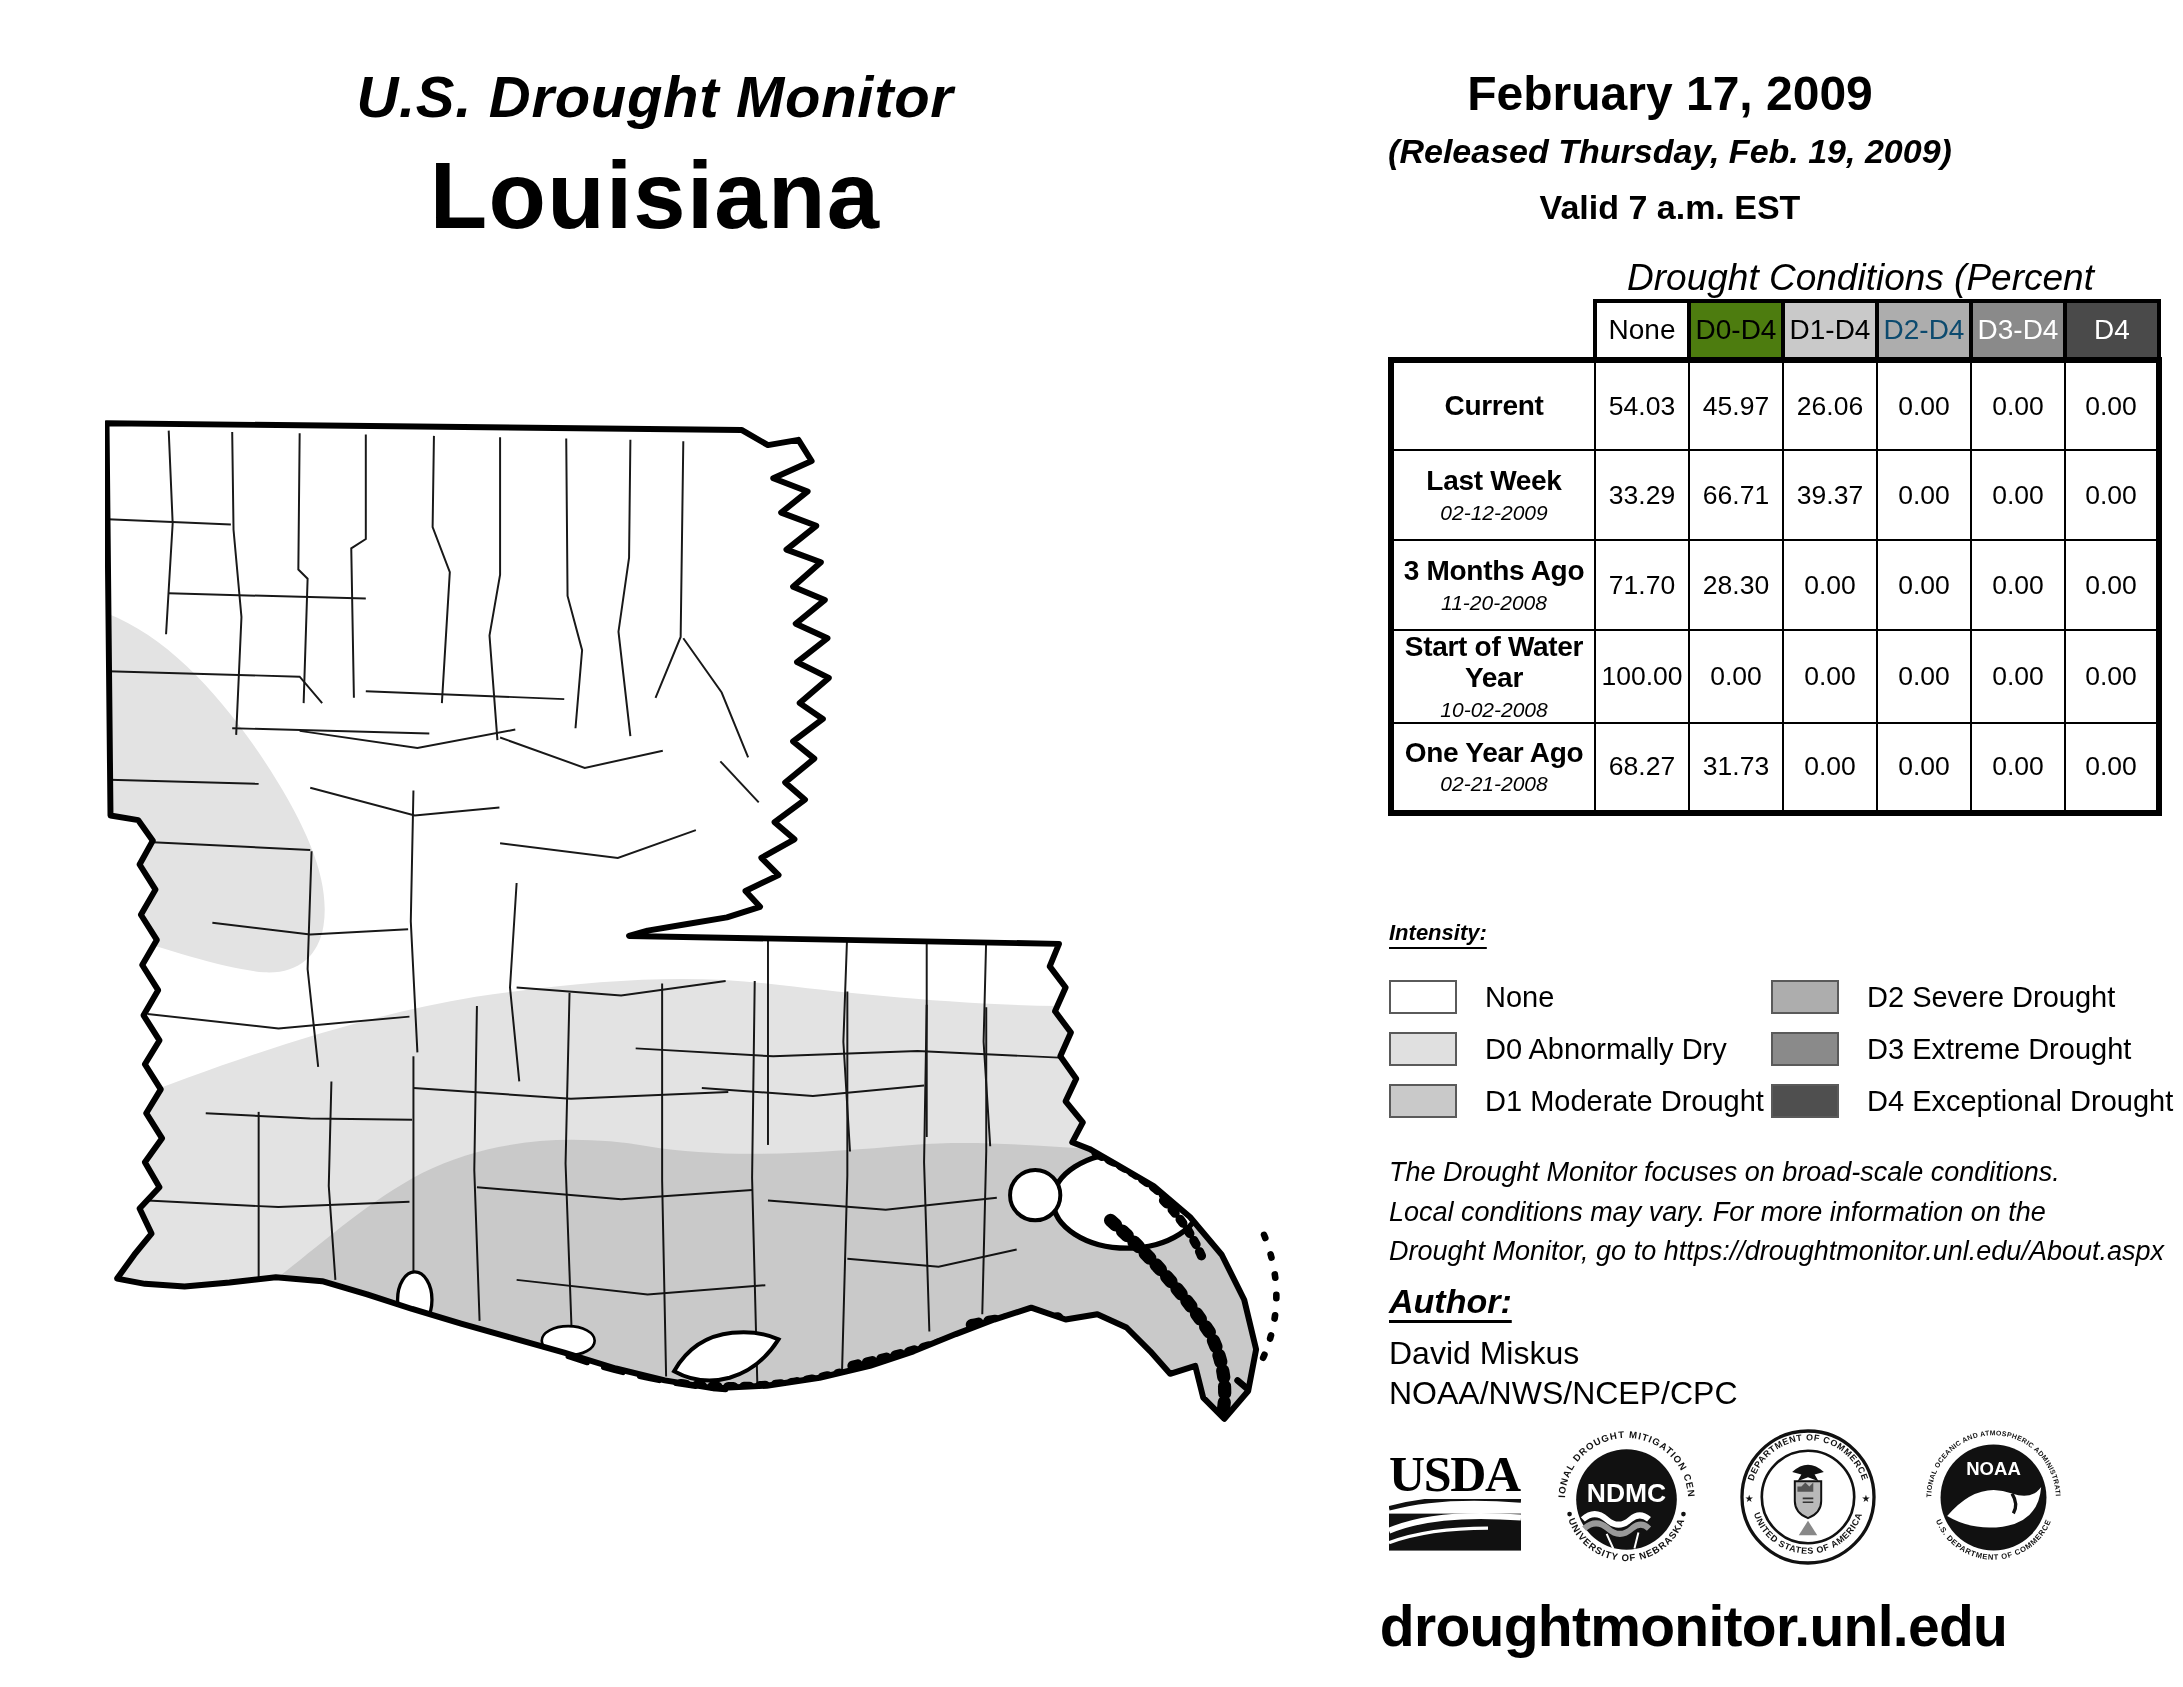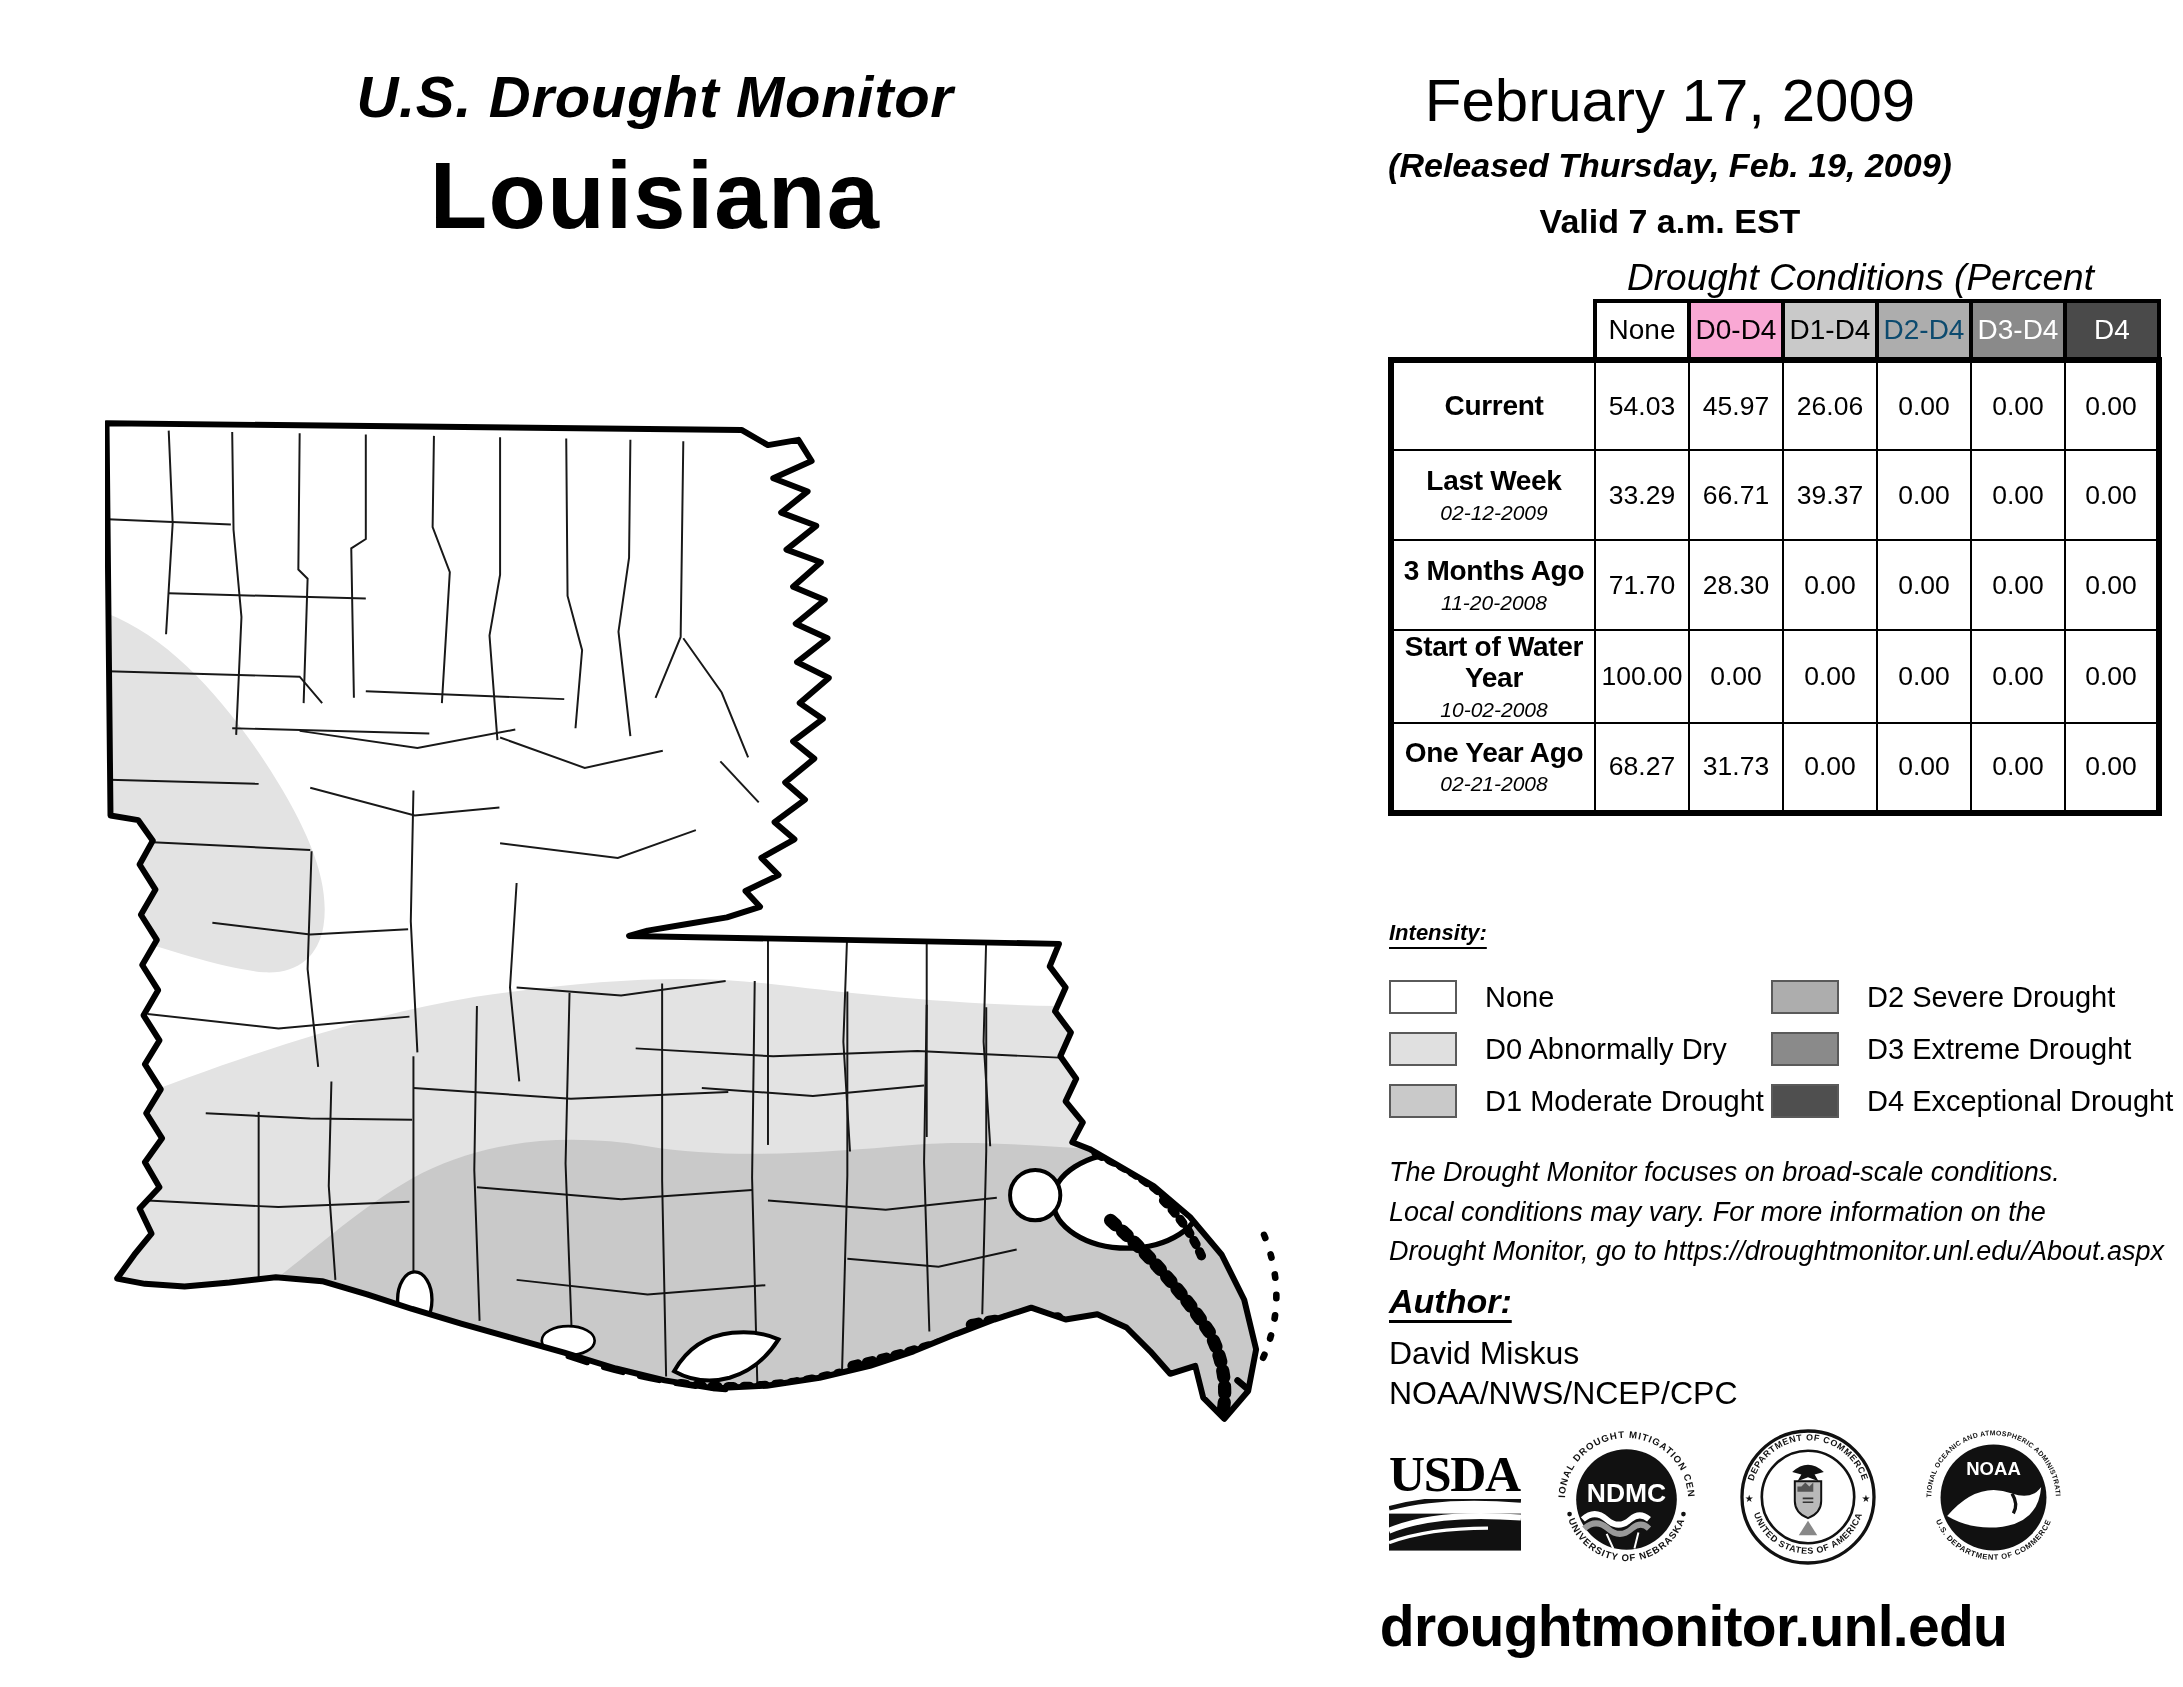--- a/index.html
+++ b/index.html
@@ -5,21 +5,21 @@
   html,body{margin:0;padding:0;background:#888;}
   .page{position:relative;width:2183px;height:1687px;background:#fff;overflow:hidden;
         font-family:"Liberation Sans",sans-serif;color:#000;}
   .abs{position:absolute;}
 
   
   .title-block{left:225px;top:63px;width:860px;text-align:center;}
   .main-title{font-size:58px;font-weight:bold;font-style:italic;letter-spacing:0.7px;}
   .state-title{font-size:94px;font-weight:bold;margin-top:12px;letter-spacing:1.3px;}
   .date-block{left:1336px;top:66px;width:668px;text-align:center;}
-  .date-line{font-size:60px;font-weight:normal;}
+  .date-line{font-size:48px;font-weight:bold;}
   .released-line{font-size:34px;font-weight:bold;font-style:italic;margin-top:10.6px;}
   .valid-line{font-size:34px;font-weight:bold;margin-top:17px;}
 
   
   .table-title{left:1590px;top:257px;width:541px;text-align:center;
                font-size:37px;font-style:italic;}
   table.dm{border-collapse:collapse;table-layout:fixed;}
   table.dm td,table.dm th{padding:0;text-align:center;vertical-align:middle;}
   .dm .spacer{border:none;background:#fff;width:202px;}
   .dm th{width:90px;height:54px;border:4px solid #000;font-size:28px;font-weight:normal;}
@@ -76,21 +76,21 @@
     <div class="valid-line">Valid 7 a.m. EST</div>
   </div>
 
   <div class="abs table-title">Drought Conditions (Percent Area)</div>
 
   <table class="dm abs" style="left:1388px;top:299px;">
     <tbody>
         <tr style="height:54px;">
       <td class="spacer"></td>
       <th style="background-color: rgb(255, 255, 255); color: rgb(0, 0, 0);">None</th>
-      <th style="background-color: #f9a8d4; color: rgb(0, 0, 0);">D0-D4</th>
+      <th style="background-color: #4d7c0f; color: rgb(0, 0, 0);">D0-D4</th>
       <th style="background-color: rgb(201, 201, 201); color: rgb(0, 0, 0);">D1-D4</th>
       <th style="background-color: rgb(173, 173, 173); color: #0c4a6e;">D2-D4</th>
       <th style="background-color: rgb(138, 138, 138); color: rgb(255, 255, 255);">D3-D4</th>
       <th style="background-color: rgb(74, 74, 74); color: rgb(255, 255, 255);">D4</th>
     </tr>
 
     <tr class="first">
       <td class="rowlab">
         <div class="lab">Current</div>
 

